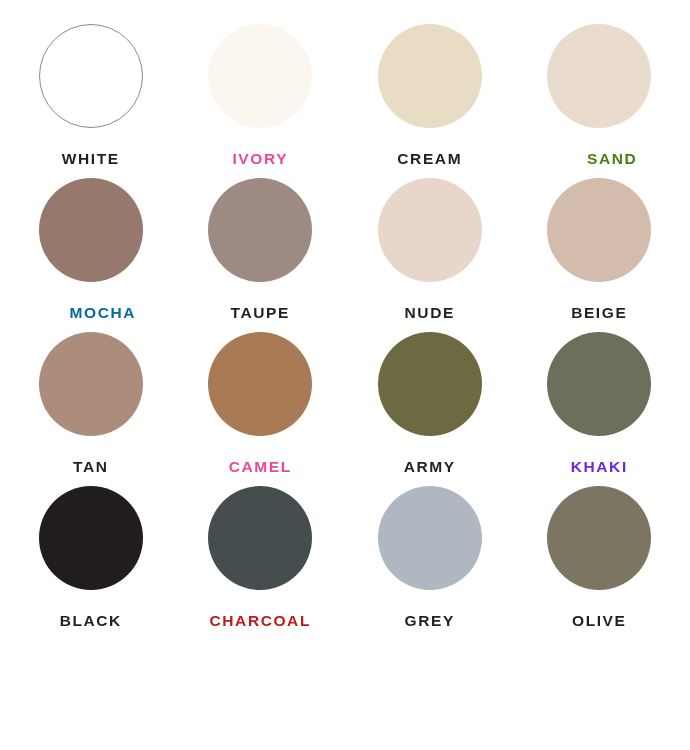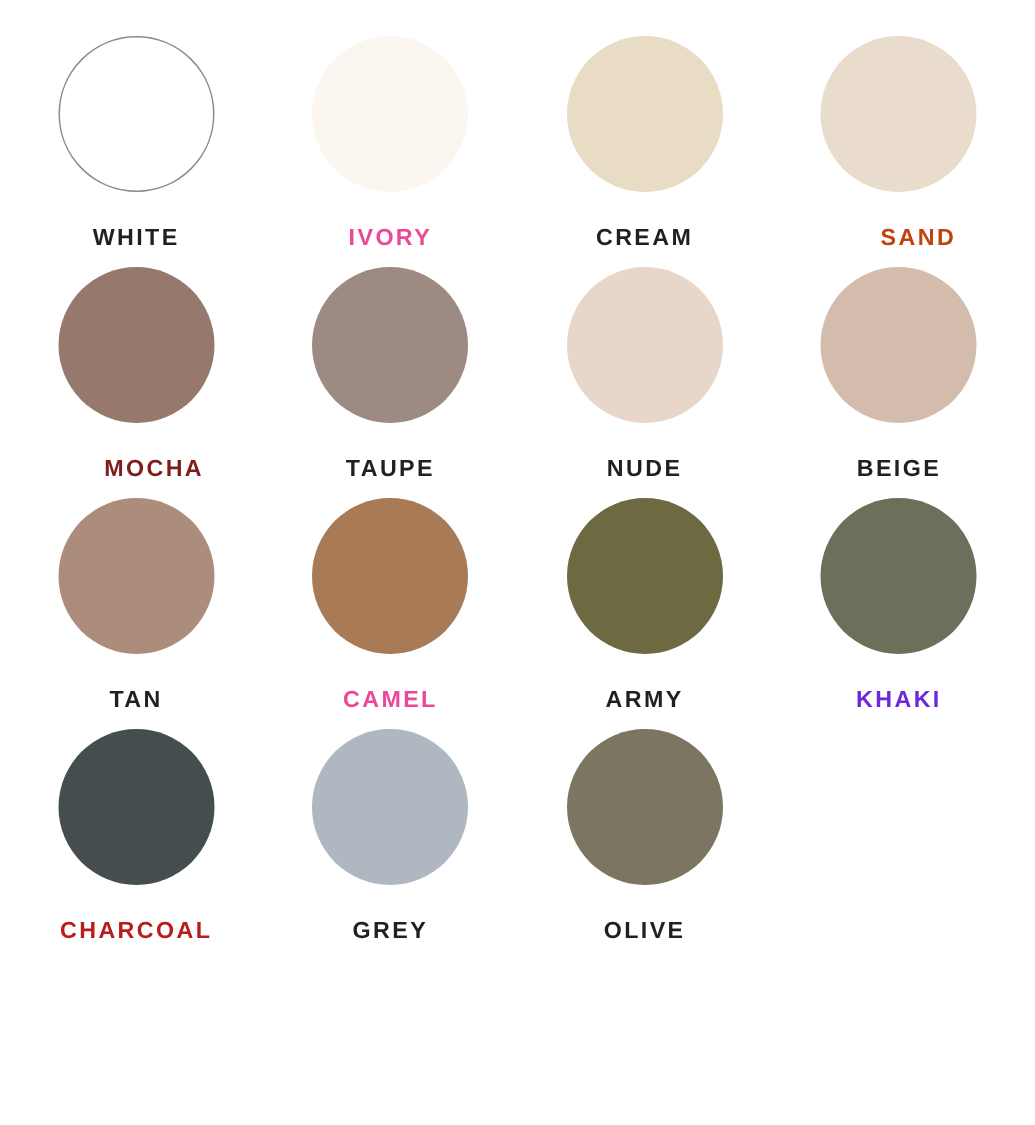--- a/index.html
+++ b/index.html
@@ -64,25 +64,25 @@
     <div class="swatch-cell">
       <div class="swatch-circle" style="background: rgb(251, 247, 240);"></div>
       <div class="swatch-label" style="color: #ec4899;">IVORY</div>
     </div>
     <div class="swatch-cell">
       <div class="swatch-circle" style="background: rgb(232, 220, 196);"></div>
       <div class="swatch-label" style="color: rgb(35, 31, 32);">CREAM</div>
     </div>
     <div class="swatch-cell">
       <div class="swatch-circle" style="background: rgb(233, 220, 205);"></div>
-      <div class="swatch-label" style="color: #c2410c; margin-left: 26px;">SAND</div>
+      <div class="swatch-label" style="color: #4d7c0f; margin-left: 26px;">SAND</div>
     </div>
     <div class="swatch-cell">
       <div class="swatch-circle" style="background: rgb(150, 121, 108);"></div>
-      <div class="swatch-label" style="color: #7f1d1d; padding-left: 24px;">MOCHA</div>
+      <div class="swatch-label" style="color: #0369a1; padding-left: 24px;">MOCHA</div>
     </div>
     <div class="swatch-cell">
       <div class="swatch-circle" style="background: rgb(156, 138, 131);"></div>
       <div class="swatch-label" style="color: rgb(35, 31, 32);">TAUPE</div>
     </div>
     <div class="swatch-cell">
       <div class="swatch-circle" style="background: rgb(232, 214, 202);"></div>
       <div class="swatch-label" style="color: rgb(35, 31, 32);">NUDE</div>
     </div>
     <div class="swatch-cell">
@@ -99,20 +99,24 @@
     </div>
     <div class="swatch-cell">
       <div class="swatch-circle" style="background: rgb(109, 105, 65);"></div>
       <div class="swatch-label" style="color: rgb(35, 31, 32);">ARMY</div>
     </div>
     <div class="swatch-cell">
       <div class="swatch-circle" style="background: rgb(107, 112, 91);"></div>
       <div class="swatch-label" style="color: #6d28d9;">KHAKI</div>
     </div>
     <div class="swatch-cell">
+      <div class="swatch-circle" style="background: rgb(33, 29, 29);"></div>
+      <div class="swatch-label" style="color: rgb(35, 31, 32);">BLACK</div>
+    </div>
+    <div class="swatch-cell">
       <div class="swatch-circle" style="background: rgb(69, 77, 79);"></div>
       <div class="swatch-label" style="color: #b91c1c;">CHARCOAL</div>
     </div>
     <div class="swatch-cell">
       <div class="swatch-circle" style="background: rgb(175, 184, 193);"></div>
       <div class="swatch-label" style="color: rgb(35, 31, 32);">GREY</div>
     </div>
     <div class="swatch-cell">
       <div class="swatch-circle" style="background: rgb(123, 117, 98);"></div>
       <div class="swatch-label" style="color: rgb(35, 31, 32);">OLIVE</div>

